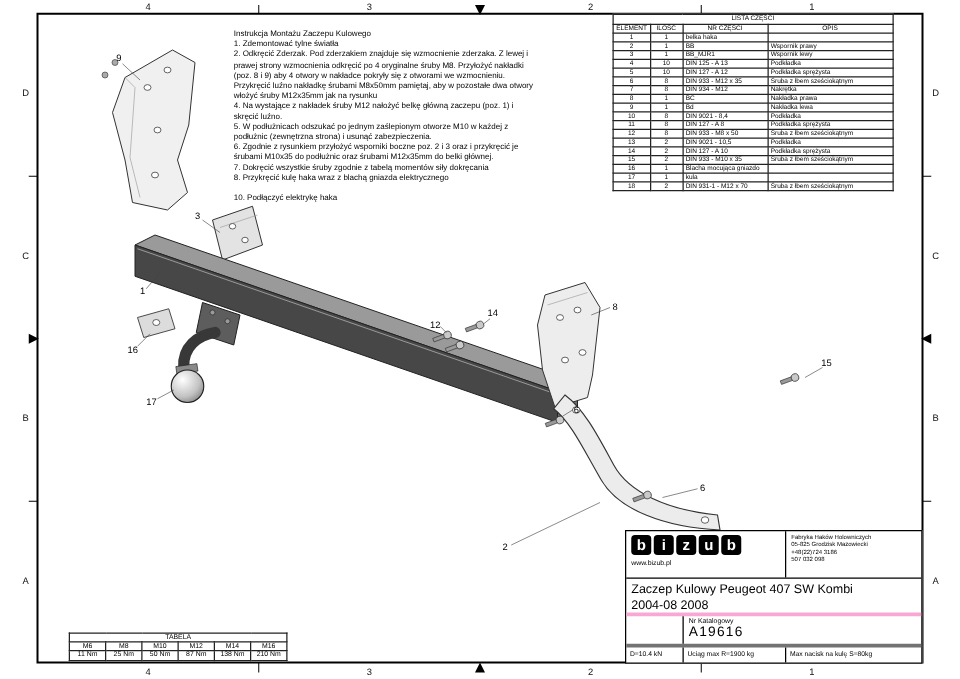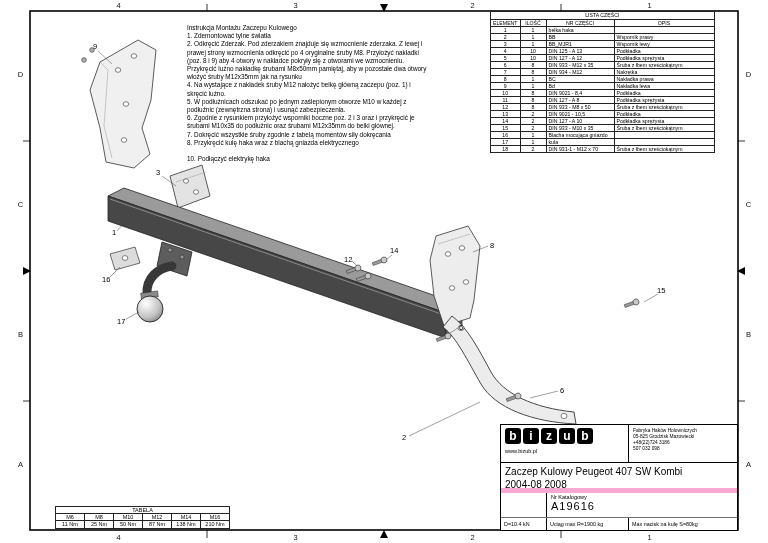--- a/index.html
+++ b/index.html
@@ -39,22 +39,22 @@
   }
   .tb-row1 { height: 38px; border-bottom: 1px solid #000; display: flex; }
   .tb-logo-cell { width: 128px; border-right: 1px solid #000; padding: 3px 4px; }
   .logo-row { display: flex; gap: 2px; }
   .logo-sq {
     width: 16px; height: 16px; background: #000; color: #fff; border-radius: 3px;
     font-size: 12px; font-weight: bold; display: flex; align-items: center; justify-content: center;
   }
   .website { font-size: 5.5px; margin-top: 4px; }
   .tb-company { flex: 1; font-size: 4.8px; line-height: 6px; padding: 3px 4px; white-space: pre-line; }
-  .tb-title { height: 30px; border-bottom: 5px solid #f9a8d4; font-size: 10px; line-height: 13px; padding: 2px 4px; white-space: pre-line; }
-  .tb-row3 { height: 25px; border-bottom: 1px solid #737373; display: flex; }
+  .tb-title { height: 30px; border-bottom: 3px solid #f9a8d4; font-size: 10px; line-height: 13px; padding: 2px 4px; white-space: pre-line; }
+  .tb-row3 { height: 25px; border-bottom: 3px solid #737373; display: flex; }
   .tb-row3-left { width: 46px; border-right: 1px solid #000; }
   .tb-cat { flex: 1; padding: 1px 4px; }
   .tb-cat-label { font-size: 5.5px; }
   .tb-cat-num { font-size: 11px; letter-spacing: 1px; }
   .tb-row4 { flex: 1; display: flex; font-size: 5.4px; align-items: center; }
   .spec { padding: 0 3px; height: 100%; display: flex; align-items: center; white-space: nowrap; overflow: hidden; }
   .spec-d { width: 46px; border-right: 1px solid #000; }
   .spec-r { width: 82px; border-right: 1px solid #000; }
   .spec-s { flex: 1; }
 </style>

